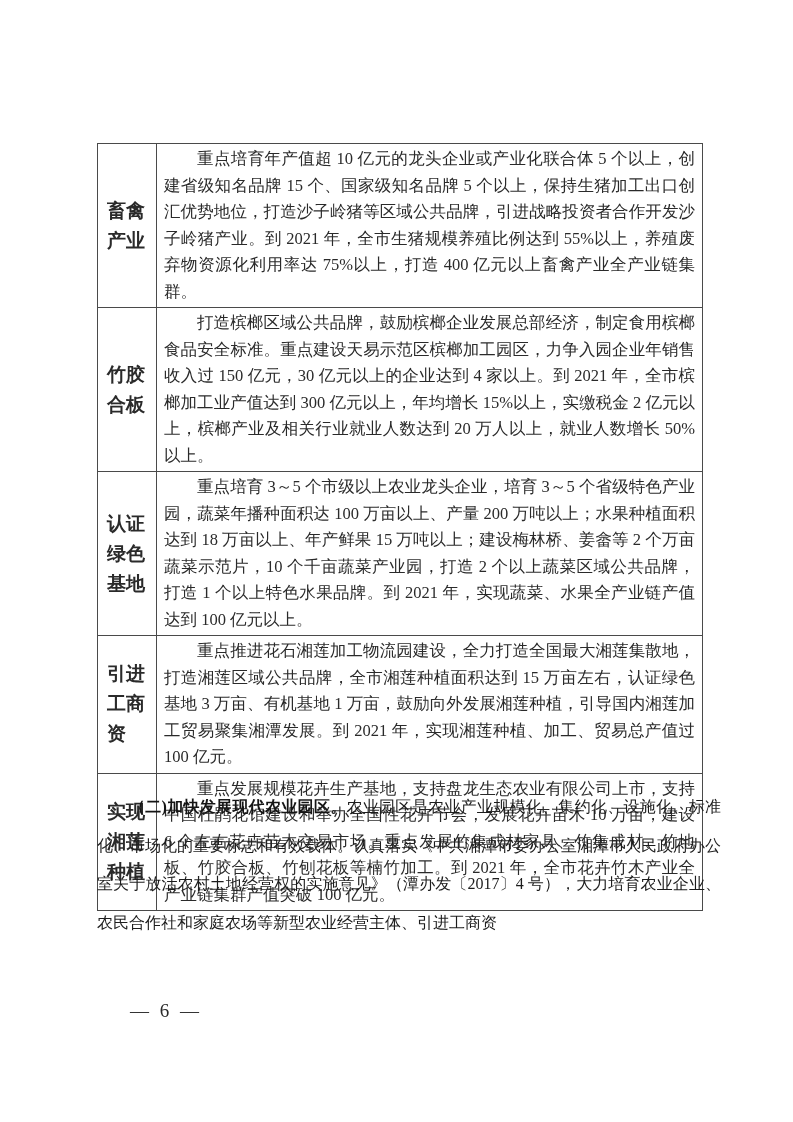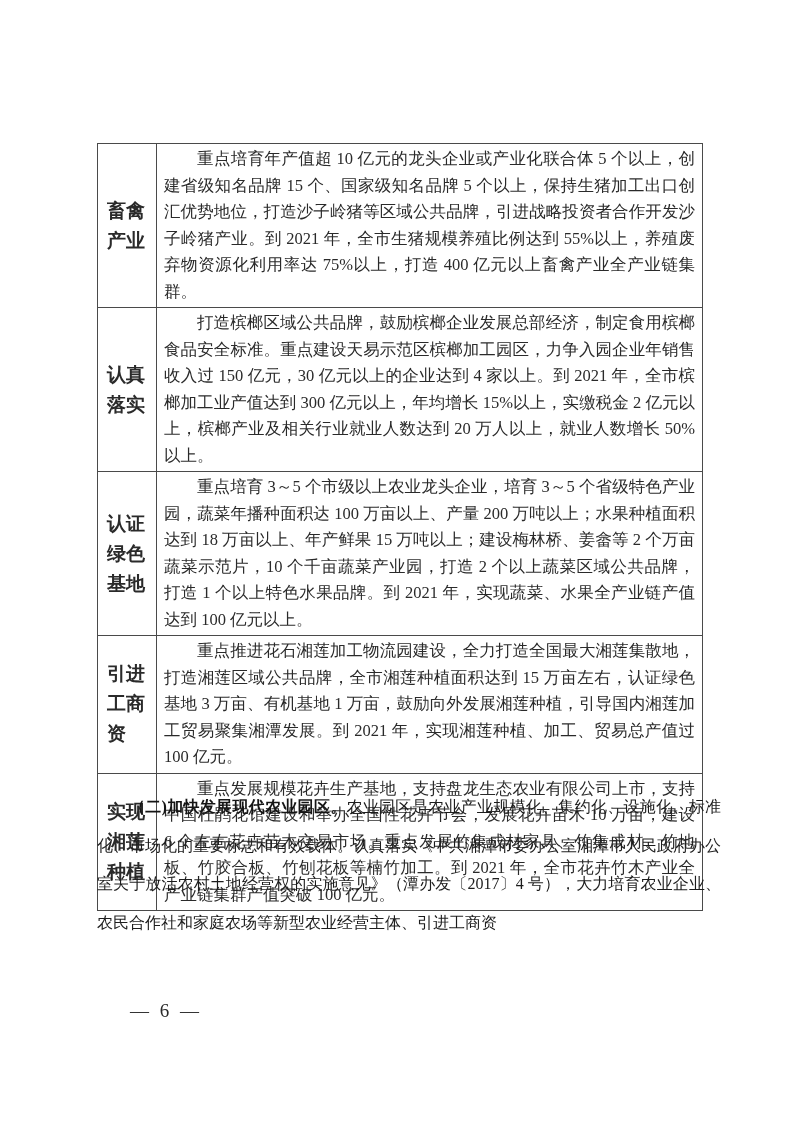--- a/index.html
+++ b/index.html
@@ -99,21 +99,21 @@
       <tr>
         <td class="category-cell">
           <div class="category-wrap">畜禽产业</div>
         </td>
         <td class="desc-cell">
           <div class="desc-text">重点培育年产值超 10 亿元的龙头企业或产业化联合体 5 个以上，创建省级知名品牌 15 个、国家级知名品牌 5 个以上，保持生猪加工出口创汇优势地位，打造沙子岭猪等区域公共品牌，引进战略投资者合作开发沙子岭猪产业。到 2021 年，全市生猪规模养殖比例达到 55%以上，养殖废弃物资源化利用率达 75%以上，打造 400 亿元以上畜禽产业全产业链集群。</div>
         </td>
       </tr>
       <tr>
         <td class="category-cell">
-          <div class="category-wrap">认真落实</div>
+          <div class="category-wrap">竹胶合板</div>
         </td>
         <td class="desc-cell">
           <div class="desc-text">打造槟榔区域公共品牌，鼓励槟榔企业发展总部经济，制定食用槟榔食品安全标准。重点建设天易示范区槟榔加工园区，力争入园企业年销售收入过 150 亿元，30 亿元以上的企业达到 4 家以上。到 2021 年，全市槟榔加工业产值达到 300 亿元以上，年均增长 15%以上，实缴税金 2 亿元以上，槟榔产业及相关行业就业人数达到 20 万人以上，就业人数增长 50%以上。</div>
         </td>
       </tr>
       <tr>
         <td class="category-cell">
           <div class="category-wrap">认证绿色基地</div>
         </td>
         <td class="desc-cell">

